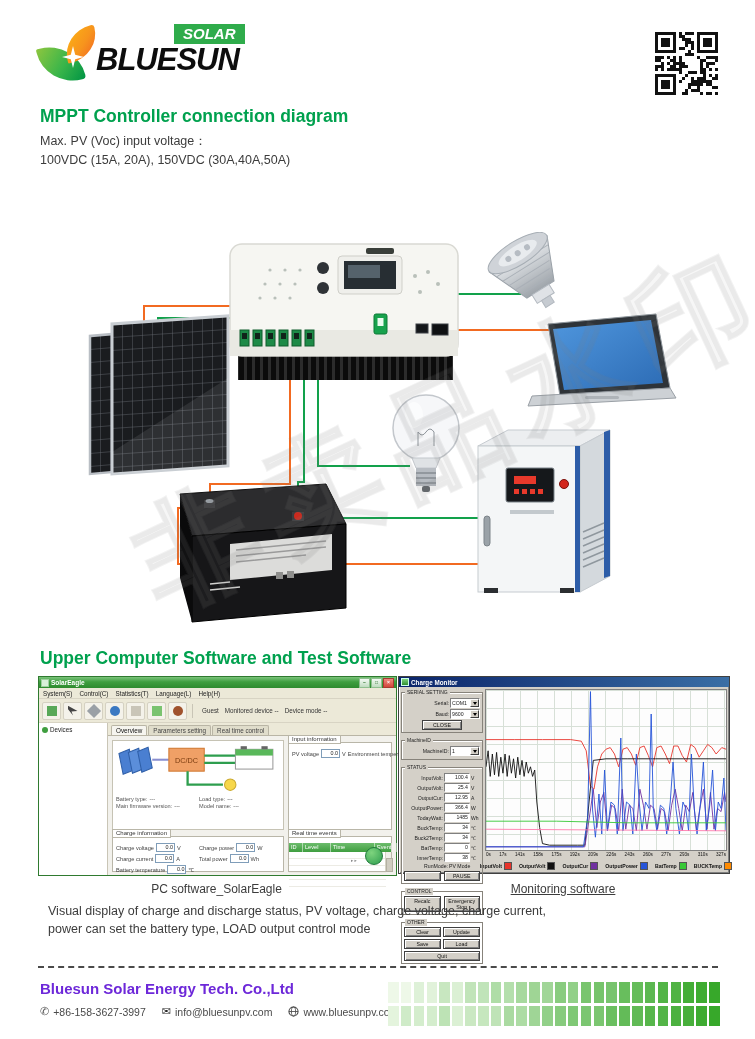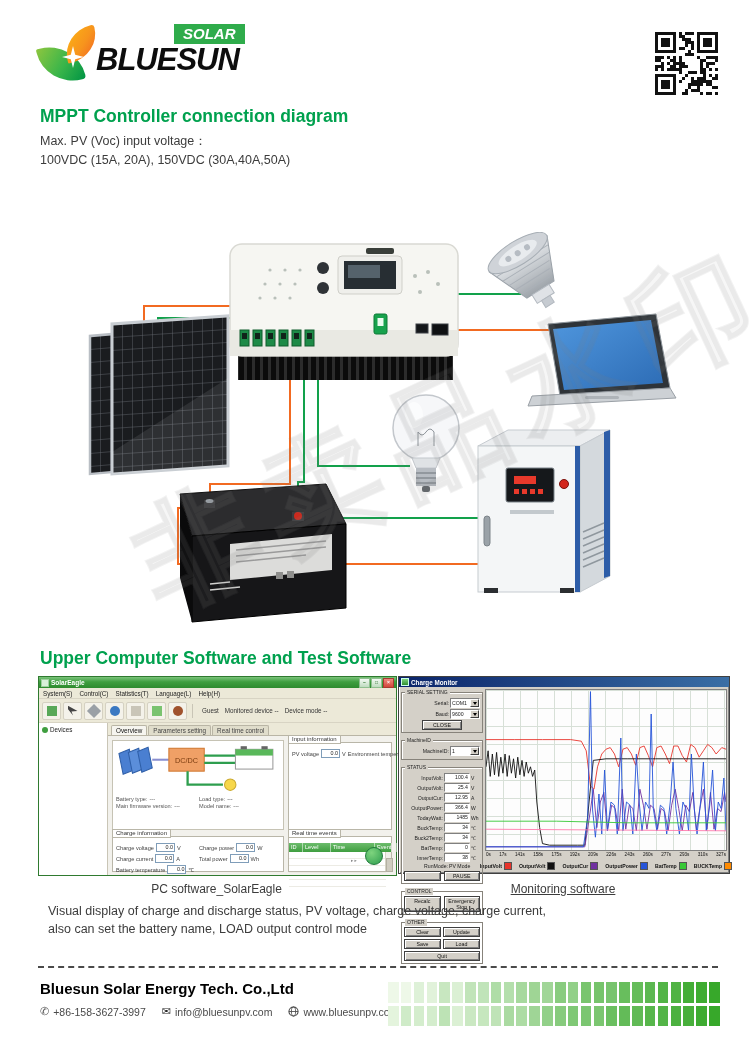--- a/index.html
+++ b/index.html
@@ -132,21 +132,21 @@
   .leg-item{display:flex;align-items:center;gap:2px;}
   .leg-sq{width:6px;height:6px;border:1px solid #555;}
 
   
   .cap-left{position:absolute;left:38px;top:882px;width:357px;text-align:center;font-size:12px;color:#3c3c3c;}
   .cap-right{position:absolute;left:398px;top:882px;width:330px;text-align:center;font-size:12px;color:#3c3c3c;text-decoration:underline;}
   .desc{position:absolute;left:48px;top:902px;font-size:12.5px;color:#3c3c3c;line-height:18px;}
 
   
   .f-dash{position:absolute;left:38px;top:966px;width:680px;border-top:2px dashed #4a4a4a;}
-  .f-company{position:absolute;left:40px;top:980px;font-size:15px;font-weight:bold;color:#000000;}
+  .f-company{position:absolute;left:40px;top:980px;font-size:15px;font-weight:bold;color:#6d28d9;}
   .f-contacts{position:absolute;left:40px;top:1005px;display:flex;gap:16px;align-items:center;
               font-size:10.5px;color:#4a4a4a;}
   .f-item{display:flex;align-items:center;gap:4px;}
   .f-phone-ico{font-size:11px;color:#555;}
   .f-mail-ico{font-size:11px;color:#222;}
   .squares{position:absolute;left:388px;top:982px;width:332px;height:44px;display:grid;
            grid-template-rows:1fr 1fr;grid-auto-flow:column;gap:3px 2px;}
   .sq{width:10.6px;}
 </style>
 </head>
@@ -792,21 +792,21 @@
           </span>
         </div>
     </div>
   </div>
 </div>
 
 <div class="cap-left">PC software_SolarEagle</div>
 <div class="cap-right">Monitoring software</div>
 <div class="desc">
   <div>Visual display of charge and discharge status, PV voltage, charge voltage, charge current,</div>
-  <div>also can set the battery name, LOAD output control mode</div>
+  <div>power can set the battery type, LOAD output control mode</div>
 </div>
 
 <div class="f-dash"></div>
 <div class="f-company">Bluesun Solar Energy Tech. Co.,Ltd</div>
 <div class="f-contacts">
   <span class="f-item">
     <span class="f-phone-ico">✆</span>
     <span>+86-158-3627-3997</span>
   </span>
   <span class="f-item">

